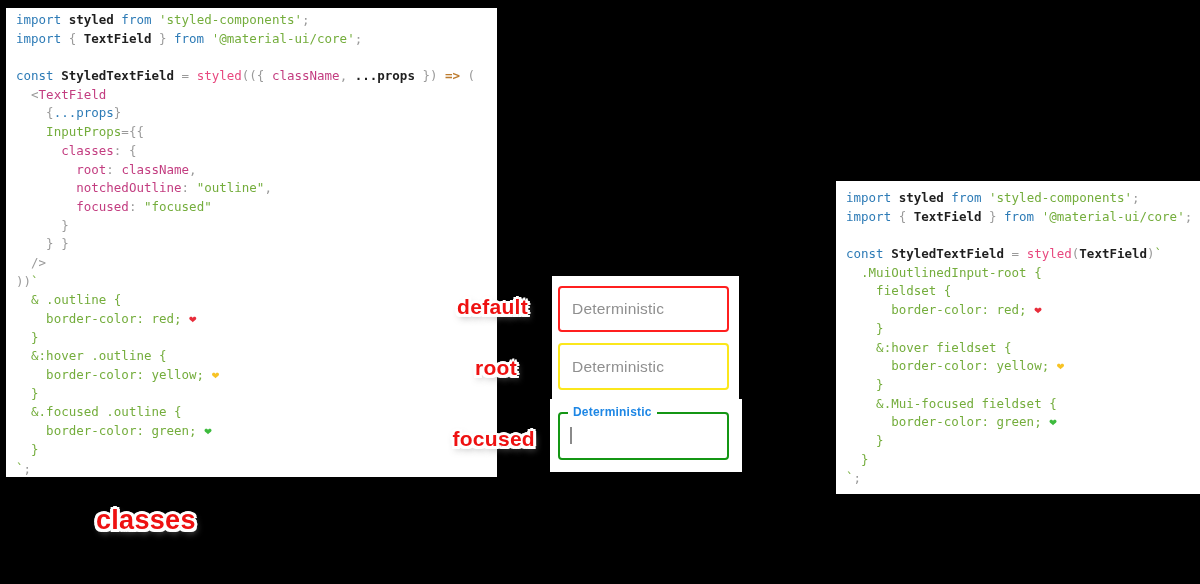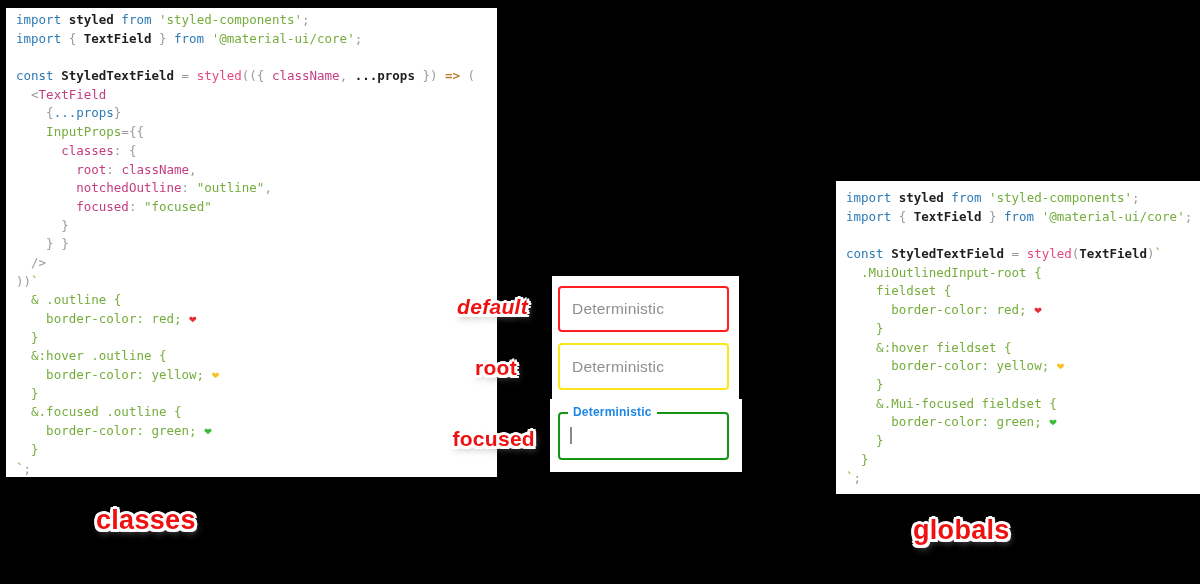--- a/index.html
+++ b/index.html
@@ -38,21 +38,21 @@
   
   .state-label,.caption{
     position:absolute;font-weight:bold;letter-spacing:.3px;
     text-shadow:
       -2.5px -2.5px 0 #fff, 2.5px -2.5px 0 #fff,
       -2.5px  2.5px 0 #fff, 2.5px  2.5px 0 #fff,
       -3px 0 0 #fff, 3px 0 0 #fff, 0 -3px 0 #fff, 0 3px 0 #fff,
        2px 4px 7px rgba(140,140,140,.9);
   }
   .state-label{font-size:21px;}
-  .lbl-default{right:672px;top:295px;font-style:italic;}
+  .lbl-default{right:672px;top:295px;}
   .lbl-hover{right:683px;top:356px;}
   .lbl-focused{right:665px;top:427px;}
   .caption{font-size:27px;}
   .cap-classes{left:96px;top:505px;}
   .cap-globals{left:913px;top:515px;}
 </style>
 </head>
 <body>
 
 <div class="canvas">
@@ -74,15 +74,14 @@
 
   <div class="tf tf-green" style="border-color:#149614"></div>
   <span class="notch-label" style="color: rgb(30, 135, 229);">Deterministic</span>
   <div class="caret"></div>
 
   <div class="state-label lbl-default" style="color: rgb(238, 17, 17);">default</div>
   <div class="state-label lbl-hover" style="color: rgb(238, 17, 17);">root</div>
   <div class="state-label lbl-focused" style="color: rgb(238, 17, 17);">focused</div>
 
   <div class="caption cap-classes" style="color: rgb(238, 17, 17);">classes</div>
-  <div class="caption cap-globals" style="color: rgb(238, 17, 17);">globals</div>
 
 </div>
 
 </body></html>

